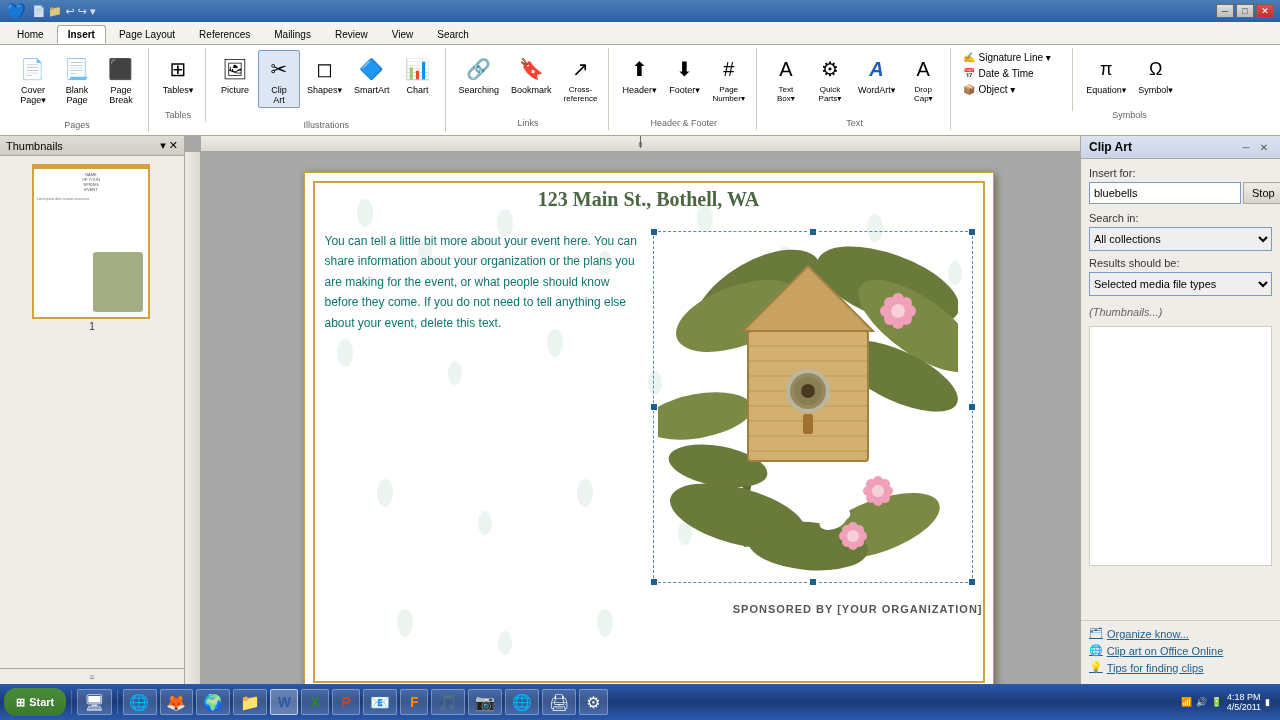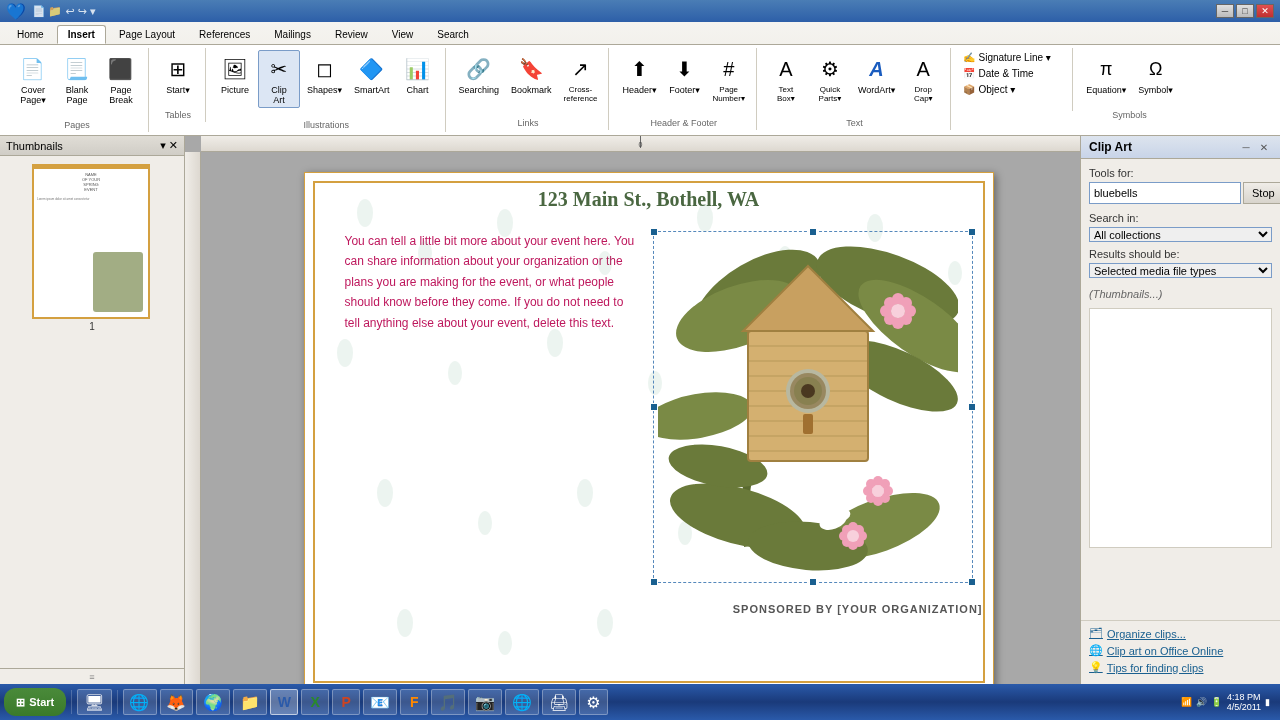--- a/index.html
+++ b/index.html
@@ -248,21 +248,21 @@
     .clipart-stop-btn {
       padding: 2px 8px;
       background: linear-gradient(to bottom, #f0ede8, #d8d4cc);
       border: 1px solid #aca899;
       font-size: 11px;
       cursor: pointer;
       white-space: nowrap;
     }
     .clipart-select {
       width: 100%;
-      height: 15px;
+      height: 24px;
       font-size: 11px;
       margin-bottom: 6px;
       border: 1px solid #7a9cc8;
     }
     .clipart-searching {
       font-size: 11px;
       color: #666;
       font-style: italic;
       padding: 4px 0;
     }
@@ -401,21 +401,21 @@
           <span>Page<br>Break</span>
         </div>
       </div>
       <div class="ribbon-group-label">Pages</div>
     </div>
 
     <div class="ribbon-group">
       <div class="ribbon-items">
         <div class="ribbon-btn">
           <div class="ribbon-icon">⊞</div>
-          <span>Start▾</span>
+          <span>Tables▾</span>
         </div>
       </div>
       <div class="ribbon-group-label">Tables</div>
     </div>
 
     <div class="ribbon-group">
       <div class="ribbon-items">
         <div class="ribbon-btn">
           <div class="ribbon-icon">🖼</div>
           <span>Picture</span>
@@ -605,21 +605,21 @@
             </g>
           </svg>
 
           <div style="position:absolute;top:8px;left:8px;right:8px;bottom:8px;border:2px solid #d4a040;pointer-events:none;"></div>
 
           <div class="page-title-text">123 Main St., Bothell, WA</div>
 
           <div class="page-body">
 
             <div class="page-text-col">
-              <p style="font-size:12px;color:#be185d;line-height:1.7;margin-left:20px;">You can tell a little bit more about your event here. You can share information about your organization or the plans you are making for the event, or what people should know before they come. If you do not need to tell anything else about your event, delete this text.</p>
+              <p style="font-size:12px;color:#0f766e;line-height:1.7;">You can tell a little bit more about your event here. You can share information about your organization or the plans you are making for the event, or what people should know before they come. If you do not need to tell anything else about your event, delete this text.</p>
             </div>
 
             <div class="page-image-col">
 
               <div style="position:relative;border:1px dashed #5588bb;padding:4px;">
                 <div class="select-handle" style="top:-4px;left:-4px;"></div>
                 <div class="select-handle" style="top:-4px;right:-4px;"></div>
                 <div class="select-handle" style="bottom:-4px;left:-4px;"></div>
                 <div class="select-handle" style="bottom:-4px;right:-4px;"></div>
                 <div class="select-handle" style="top:-4px;left:50%;transform:translateX(-50%);"></div>
@@ -721,40 +721,40 @@
 
   <div class="clipart-panel">
     <div class="clipart-header">
       <span>Clip Art</span>
       <div class="clipart-header-controls">
         <button class="clipart-ctrl-btn">─</button>
         <button class="clipart-ctrl-btn">✕</button>
       </div>
     </div>
     <div class="clipart-body">
-      <div class="clipart-label">Tools for:</div>
+      <div class="clipart-label">Insert for:</div>
       <div class="clipart-input-row">
         <input class="clipart-input" type="text" value="bluebells" style="">
         <button class="clipart-stop-btn">Stop</button>
       </div>
       <div class="clipart-label">Search in:</div>
       <select class="clipart-select">
         <option>All collections</option>
       </select>
       <div class="clipart-label">Results should be:</div>
       <select class="clipart-select">
         <option>Selected media file types</option>
       </select>
       <div class="clipart-searching">(Thumbnails...)</div>
       <div class="clipart-results"></div>
     </div>
     <div class="clipart-footer">
       <div class="clipart-footer-link">
         <span>🗂</span>
-        <span>Organize clips...</span>
+        <span>Organize know...</span>
       </div>
       <div class="clipart-footer-link">
         <span>🌐</span>
         <span>Clip art on Office Online</span>
       </div>
       <div class="clipart-footer-link">
         <span>💡</span>
         <span>Tips for finding clips</span>
       </div>
     </div>

